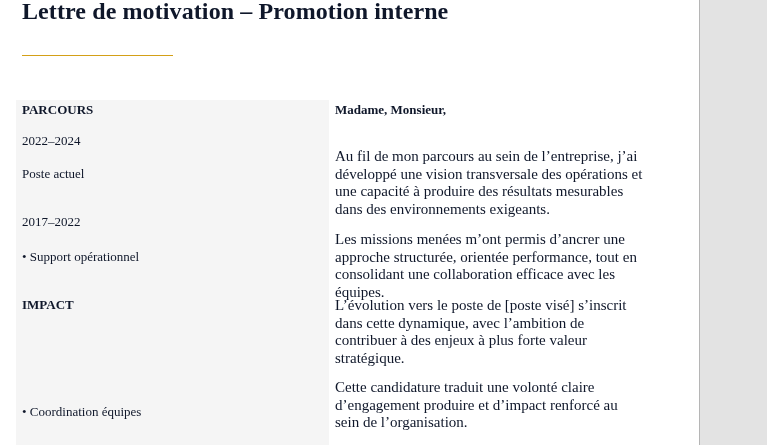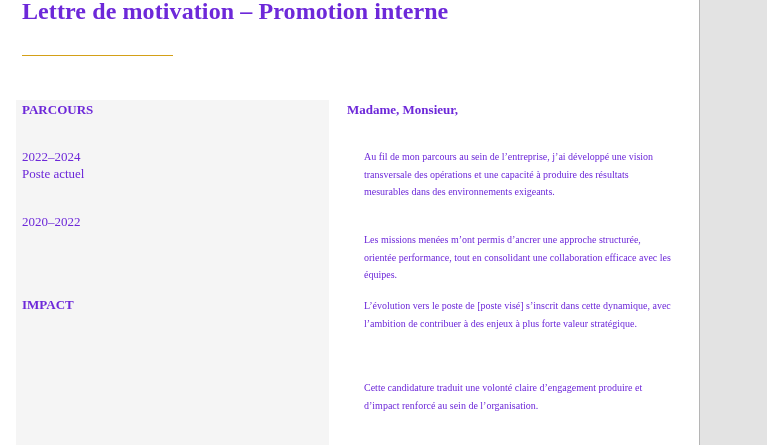--- a/index.html
+++ b/index.html
@@ -6,21 +6,21 @@
     html, body {
       width: 767px; height: 445px; overflow: hidden;
       background: #e3e3e3;
     }
     .page {
       position: absolute; left: 0; top: 0;
       width: 700px; height: 445px;
       background: #ffffff;
       border-right: 1px solid #b5b5b5;
       font-family: "Liberation Serif", "DejaVu Serif", serif;
-      color: #6d28d9;
+      color: #0f172a;
     }
     .title {
       position: absolute; left: 22px; top: -2px;
       font-size: 24px; font-weight: bold;
       letter-spacing: 0.1px;
       white-space: nowrap;
     }
     .accent-rule {
       position: absolute; left: 22px; top: 55px;
       width: 151px; height: 1px;
@@ -35,44 +35,46 @@
       position: absolute; left: 6px;
       font-size: 13px; line-height: 17.5px;
       white-space: nowrap;
     }
     .sb-head { font-weight: bold; text-align: center; }
     .main {
       position: absolute; left: 335px; top: 100px; width: 310px;
     }
     .salutation {
       position: absolute; left: 0; top: 2px;
-      font-size: 13px; font-weight: bold; white-space: nowrap; margin-left: 12px;
+      font-size: 13px; font-weight: bold; white-space: nowrap;
     }
     .para {
       position: absolute; left: 0; width: 310px;
-      font-size: 10px; line-height: 17.6px; margin-left: 29px;
+      font-size: 15px; line-height: 17.6px;
     }
   </style>
 </head>
 <body>
 
 <div class="page">
   <h1 class="title">Lettre de motivation – Promotion interne</h1>
   <div class="accent-rule"></div>
 
   <div class="sidebar">
     <div class="sb-text sb-head" style="top:1px">PARCOURS</div>
 
-    <div class="sb-text" style="top:48px">2022–2024</div>
+    <div class="sb-text" style="top:32px">2022–2024</div>
     <div class="sb-text" style="top:65px">Poste actuel</div>
 
-    <div class="sb-text" style="top:113px">2020–2022</div>
+    <div class="sb-text" style="top:113px">2017–2022</div>
+    <div class="sb-text" style="top:148px">• Support opérationnel</div>
 
     <div class="sb-text sb-head" style="top:196px">IMPACT</div>
 
+    <div class="sb-text" style="top:303px">• Coordination équipes</div>
   </div>
 
   <div class="main">
     <div class="salutation">Madame, Monsieur,</div>
     <p class="para" style="top:48px">Au fil de mon parcours au sein de l’entreprise, j’ai développé une vision transversale des opérations et une capacité à produire des résultats mesurables dans des environnements exigeants.</p>
     <p class="para" style="top:131px">Les missions menées m’ont permis d’ancrer une approche structurée, orientée performance, tout en consolidant une collaboration efficace avec les équipes.</p>
     <p class="para" style="top:197px">L’évolution vers le poste de [poste visé] s’inscrit dans cette dynamique, avec l’ambition de contribuer à des enjeux à plus forte valeur stratégique.</p>
     <p class="para" style="top:279px">Cette candidature traduit une volonté claire d’engagement produire et d’impact renforcé au sein de l’organisation.</p>
   </div>
 </div>

